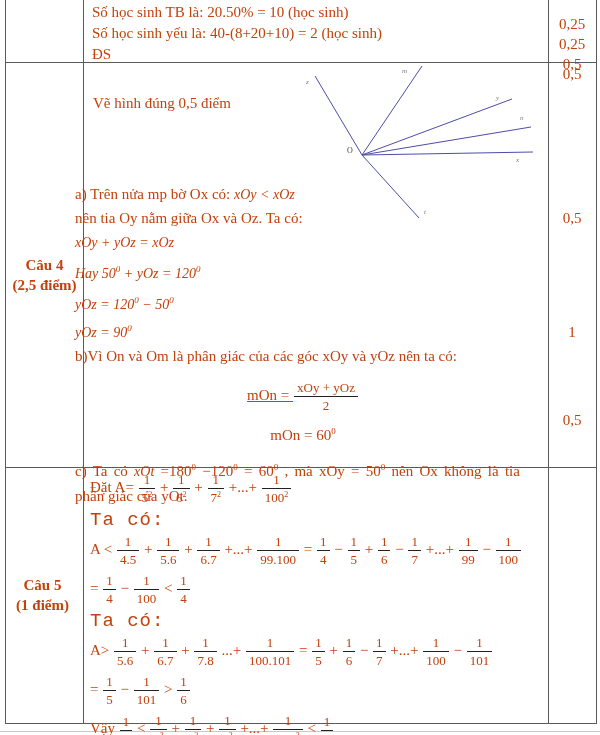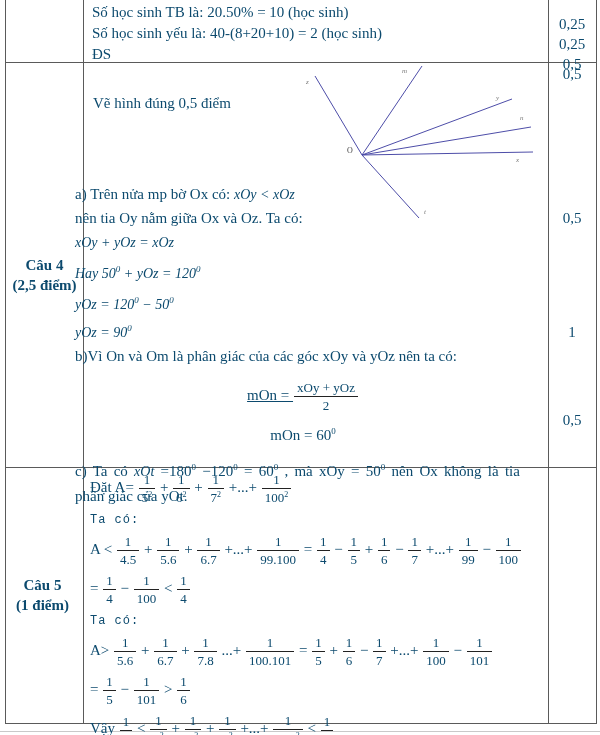--- a/index.html
+++ b/index.html
@@ -1,30 +1,30 @@
 <!DOCTYPE html>
 <html><head>
 <meta charset="utf-8">
 <style>
   html,body{margin:0;padding:0;background:#fff;}
   .page{position:relative;width:600px;height:735px;background:#fff;overflow:hidden;
-        font-family:"Liberation Serif", serif;color:#0c4a6e;}
+        font-family:"Liberation Serif", serif;color:#c2410c;}
   .vline{position:absolute;width:1px;background:#5a5a5a;}
   .hline{position:absolute;height:1px;background:#5a5a5a;}
   .hline.faint{background:#c9c9c9;}
   .block{position:absolute;}
   .line{line-height:21px;font-size:15px;white-space:nowrap;}
   .scorecol{text-align:center;font-size:15px;}
   .scorecol .line{line-height:20px;}
   .qlabel{display:flex;flex-direction:column;align-items:center;justify-content:center;
           text-align:center;font-weight:bold;font-size:15px;line-height:20px;}
   .mline{line-height:20px;font-size:15px;margin-top:5px;white-space:nowrap;}
   .mline.center{text-align:center;}
   .mline.eq{font-style:italic;font-size:14px;}
-  .mline.mono{font-family:"Liberation Mono", monospace;font-size:12px;letter-spacing:1px;}
+  .mline.mono{font-family:"Liberation Mono", monospace;font-size:19px;letter-spacing:1px;}
   .mline.just{word-spacing:2.5px;}
   .mi{font-style:italic;font-size:14px;}
   sup{font-size:9px;}
   .frac{display:inline-block;vertical-align:middle;text-align:center;
         font-size:13px;line-height:1;margin:0 1px;}
   .frac .fn{display:block;padding:1px 3px 2px;border-bottom:1px solid #222;}
   .frac .fd{display:block;padding:2px 3px 1px;}
   .frac sup{font-size:8px;}
   .fig-label{font-style:italic;}
   .abs-score{position:absolute;left:0;width:100%;text-align:center;font-size:15px;}

